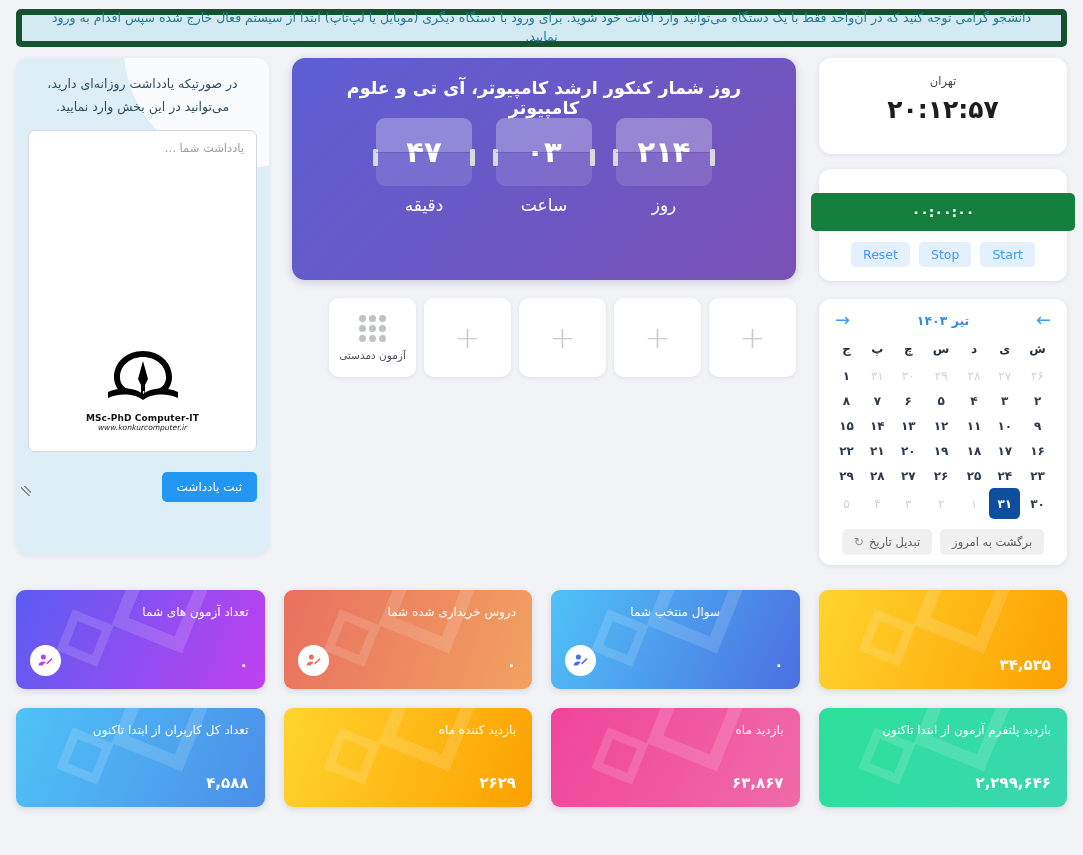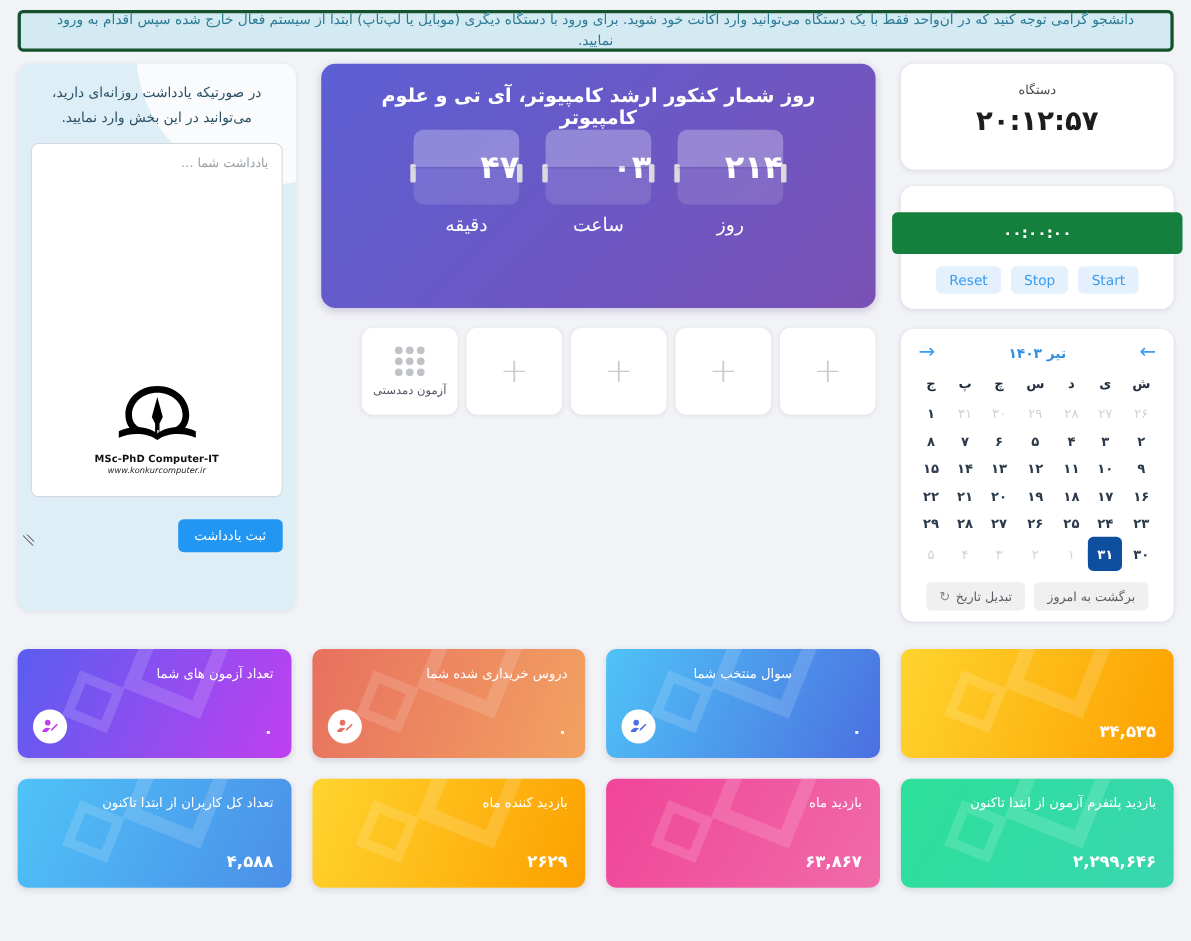--- a/index.html
+++ b/index.html
@@ -9,21 +9,21 @@
     background: #f2f3f7;
     font-family: "DejaVu Sans", "Liberation Sans", sans-serif;
     overflow: hidden;
   }
   body { padding: 0; }
 
   
   .notice {
     margin: 9px 16px 0 16px;
     background: #d3eaf2;
-    border: 3px solid #14532d;
+    border: 6px solid #14532d;
     border-radius: 5px;
     color: #2c7a94;
     font-size: 12.5px;
     line-height: 1.5;
     padding: 12px 18px;
     text-align: center;
     height: 38px;
     display: flex; align-items: center; justify-content: center;
   }
 
@@ -108,21 +108,21 @@
     height: 222px;
   }
   .countdown-title {
     color: #fff; font-size: 17.5px; text-align: center; font-weight: 600;
   }
   .flip-row { display: flex; justify-content: center; gap: 24px; }
   .flip-unit { text-align: center; }
   .flip-box {
     width: 96px; height: 68px; border-radius: 9px;
     background: linear-gradient(180deg, rgba(255,255,255,.28) 0%, rgba(255,255,255,.28) 50%, rgba(255,255,255,.12) 50%, rgba(255,255,255,.12) 100%);
-    display: flex; align-items: center; justify-content: flex-start;
+    display: flex; align-items: center; justify-content: center;
     color: #fff; font-size: 29px; font-weight: 600; position: relative;
   }
   .flip-box::before, .flip-box::after {
     content: ""; position: absolute; top: 45%; width: 5px; height: 17px;
     background: #d9d9de; border-radius: 1.5px;
   }
   .flip-box::before { left: -3px; }
   .flip-box::after { right: -3px; }
   .flip-box .divider {
     position: absolute; left: 0; right: 0; top: 50%; height: 1px;
@@ -228,21 +228,21 @@
 
 <div class="notice">
   <span>دانشجو گرامی توجه کنید که در آن‌واحد فقط با یک دستگاه می‌توانید وارد اکانت خود شوید. برای ورود با دستگاه دیگری (موبایل یا لپ‌تاپ) ابتدا از سیستم فعال خارج شده سپس اقدام به ورود نمایید.</span>
 </div>
 
 <div class="main-grid">
 
   <div>
 
     <div class="card clock-card">
-      <div class="clock-city">دستگاه</div>
+      <div class="clock-city">تهران</div>
       <div class="clock-time">۲۰:۱۲:۵۷</div>
     </div>
 
     <div class="card stopwatch-card">
       <div class="stopwatch-bar">۰۰:۰۰:۰۰</div>
       <div class="stopwatch-btns">
         <button class="sw-btn">Reset</button>
         <button class="sw-btn">Stop</button>
         <button class="sw-btn">Start</button>
       </div>

